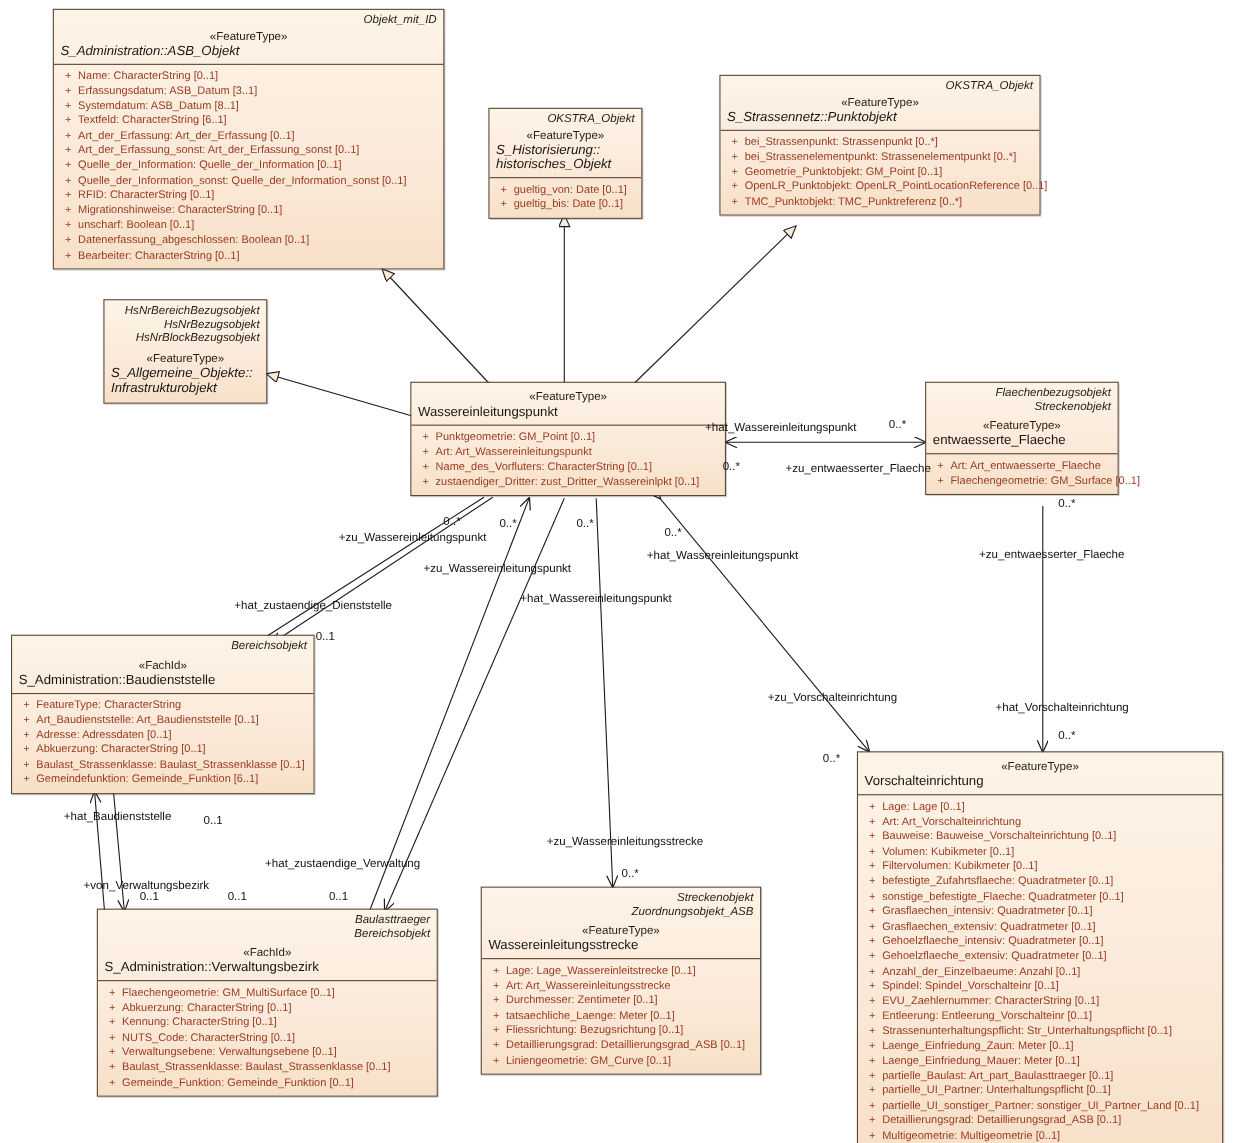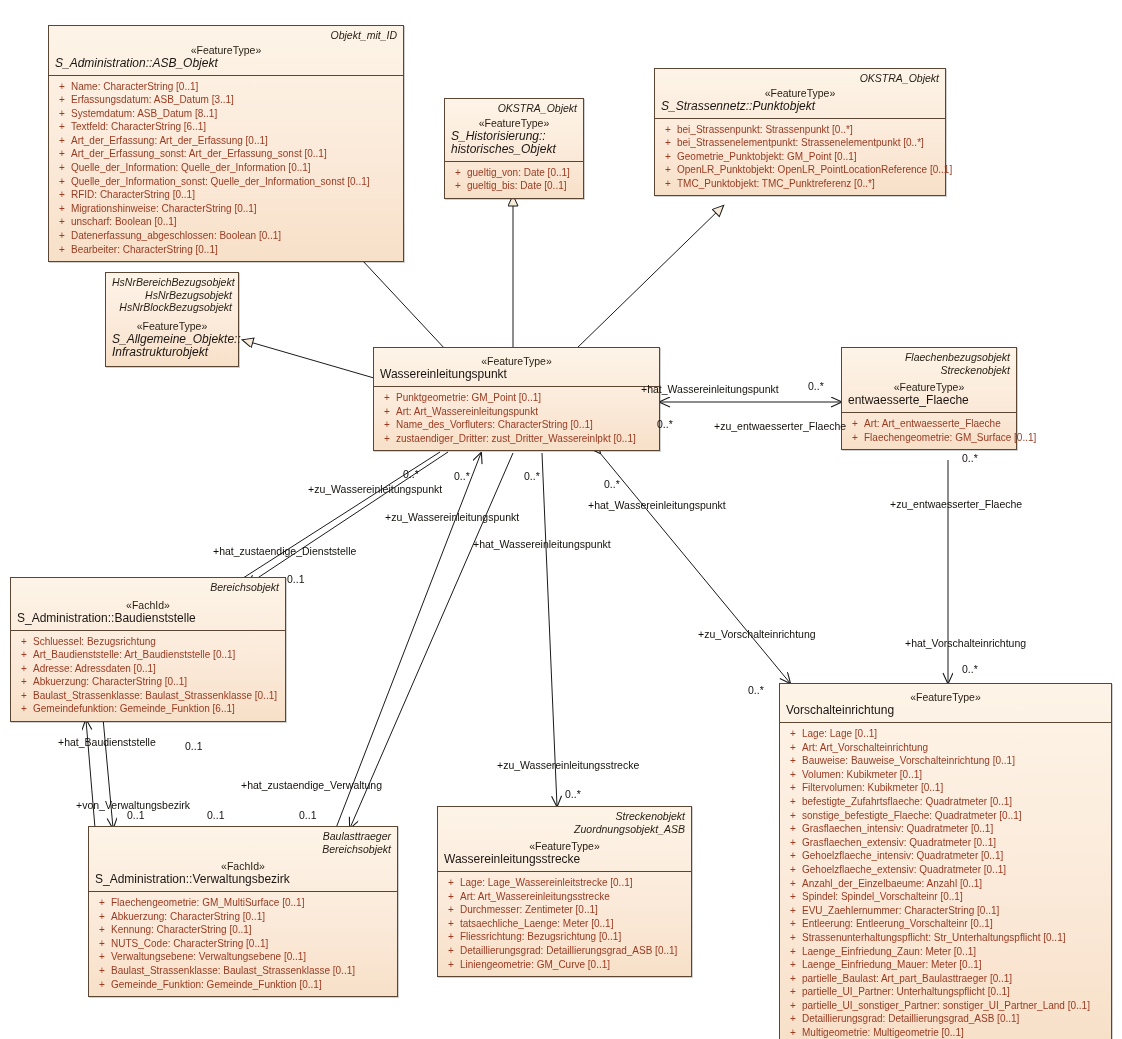--- a/index.html
+++ b/index.html
@@ -75,21 +75,21 @@
 
       <path d="M600,453 L790,683" marker-start="url(#open)" marker-end="url(#open)"></path>
 
       <path d="M948,460 L948,683" marker-end="url(#open)"></path>
 
       <path d="M103,718 L113,828" marker-end="url(#open)"></path>
       <path d="M95,828 L86,720" marker-end="url(#open)"></path>
     </g>
   </svg>
 
-  <div class="uml-class" style="left:48px;top:8px;width:356px;margin-top:17px;">
+  <div class="uml-class" style="left:48px;top:8px;width:356px;">
     <div class="hdr">
       <div class="constraints">Objekt_mit_ID</div>
       <div class="stereo">«FeatureType»</div>
       <div class="cname italic">S_Administration::ASB_Objekt</div>
     </div>
     <div class="divider"></div>
     <div class="attrs">
       <div class="attr">
           <span class="plus">+</span>
           <span class="txt">Name: CharacterString [0..1]</span>
@@ -189,21 +189,21 @@
           <span class="plus">+</span>
           <span class="txt">OpenLR_Punktobjekt: OpenLR_PointLocationReference [0..1]</span>
         </div>
       <div class="attr">
           <span class="plus">+</span>
           <span class="txt">TMC_Punktobjekt: TMC_Punktreferenz [0..*]</span>
         </div>
     </div>
   </div>
 
-  <div class="uml-class" style="left:105px;top:272px;width:134px;">
+  <div class="uml-class" style="left:94px;top:272px;width:149px;">
     <div class="hdr" style="padding-bottom:7px;">
       <div class="constraints">HsNrBereichBezugsobjekt</div>
       <div class="constraints">HsNrBezugsobjekt</div>
       <div class="constraints">HsNrBlockBezugsobjekt</div>
       <div class="stereo" style="margin-top:6px;">«FeatureType»</div>
       <div class="cname italic">S_Allgemeine_Objekte::</div>
       <div class="cname italic">Infrastrukturobjekt</div>
     </div>
   </div>
 
@@ -256,21 +256,21 @@
   <div class="uml-class" style="left:10px;top:577px;width:276px;">
     <div class="hdr">
       <div class="constraints">Bereichsobjekt</div>
       <div class="stereo" style="margin-top:5px;">«FachId»</div>
       <div class="cname">S_Administration::Baudienststelle</div>
     </div>
     <div class="divider"></div>
     <div class="attrs">
       <div class="attr">
           <span class="plus">+</span>
-          <span class="txt">Schluessel: Bezugsrichtung</span>
+          <span class="txt">FeatureType: CharacterString</span>
         </div>
       <div class="attr">
           <span class="plus">+</span>
           <span class="txt">Art_Baudienststelle: Art_Baudienststelle [0..1]</span>
         </div>
       <div class="attr">
           <span class="plus">+</span>
           <span class="txt">Adresse: Adressdaten [0..1]</span>
         </div>
       <div class="attr">

